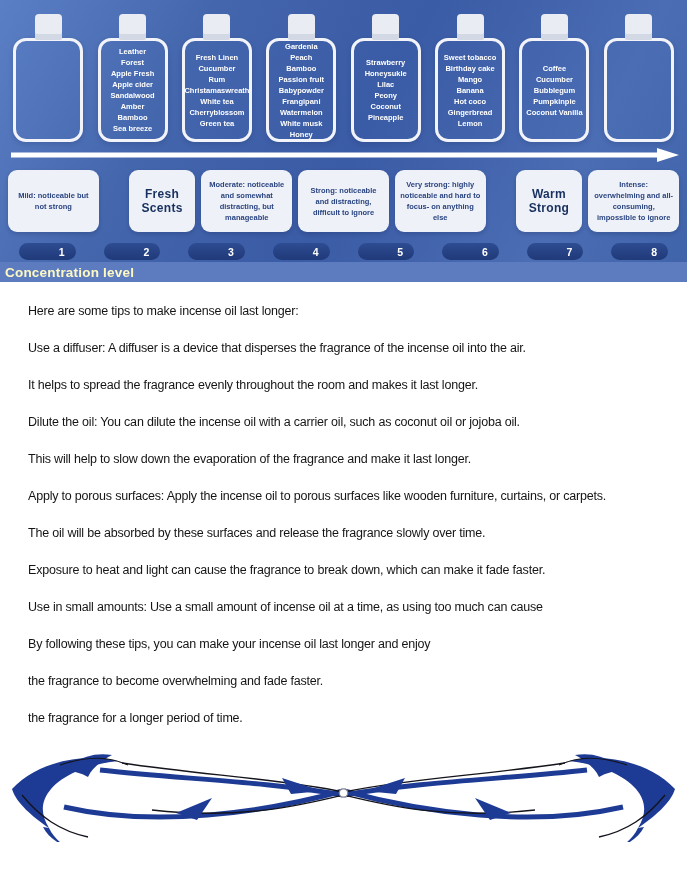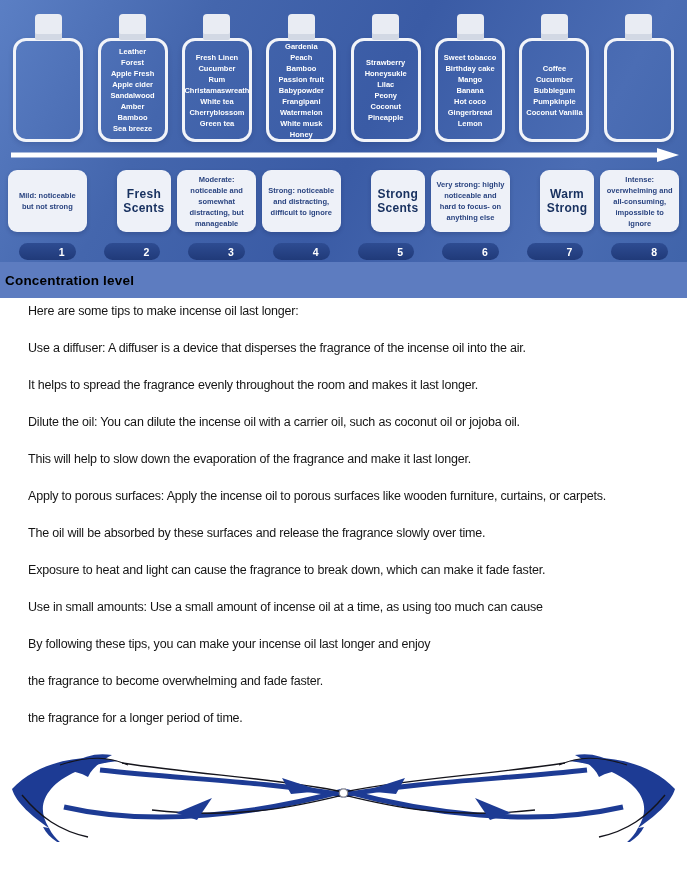--- a/index.html
+++ b/index.html
@@ -27,21 +27,21 @@
            justify-content:center;text-align:center;color:#2a4480;font-size:7.5px;line-height:11px;
            font-weight:bold;padding:0 5px;box-sizing:border-box;box-shadow:0 2px 4px rgba(10,20,60,.2);}
   .lvl-box.big{font-size:12px;letter-spacing:.3px;color:#17305f;line-height:14px;margin-left:24px;}
 
   .pills-row{display:flex;padding:11px 5px 0;}
   .pill{flex:1;margin:0 14px;height:17px;background:linear-gradient(#2e4c92,#203a79);
         border-radius:9px;color:#fff;font-weight:bold;font-size:10.5px;
         display:flex;align-items:center;justify-content:flex-end;
         padding-right:11px;box-sizing:border-box;}
 
-  .band{margin-top:2px;height:36px;background:#5d7cc0;color:#000000;font-weight:bold;
+  .band{margin-top:2px;height:20px;background:#5d7cc0;color:#fef9c3;font-weight:bold;
         font-size:13.5px;display:flex;align-items:center;padding-left:5px;letter-spacing:.2px;}
 
   
   .tips{padding:25px 10px 0 28px;}
   .tips p{margin:0 0 24.5px;font-size:12.5px;line-height:12.5px;letter-spacing:-.2px;
           color:#151515;white-space:nowrap;}
 
   
   .flourish{display:block;margin-top:2px;}
 </style>
@@ -162,23 +162,20 @@
         <div class="lvl-box">Mild: noticeable but not strong</div>
       </div>
       <div class="lvl-col">
         <div class="lvl-box big">Fresh Scents</div>
       </div>
       <div class="lvl-col">
         <div class="lvl-box">Moderate: noticeable and somewhat distracting, but manageable</div>
       </div>
       <div class="lvl-col">
         <div class="lvl-box">Strong: noticeable and distracting, difficult to ignore</div>
-      </div>
-      <div class="lvl-col">
-        <div class="lvl-box big">Strong Scents</div>
       </div>
       <div class="lvl-col">
         <div class="lvl-box">Very strong: highly noticeable and hard to focus- on anything else</div>
       </div>
       <div class="lvl-col">
         <div class="lvl-box big">Warm Strong</div>
       </div>
       <div class="lvl-col">
         <div class="lvl-box">Intense: overwhelming and all-consuming, impossible to ignore</div>
       </div>

